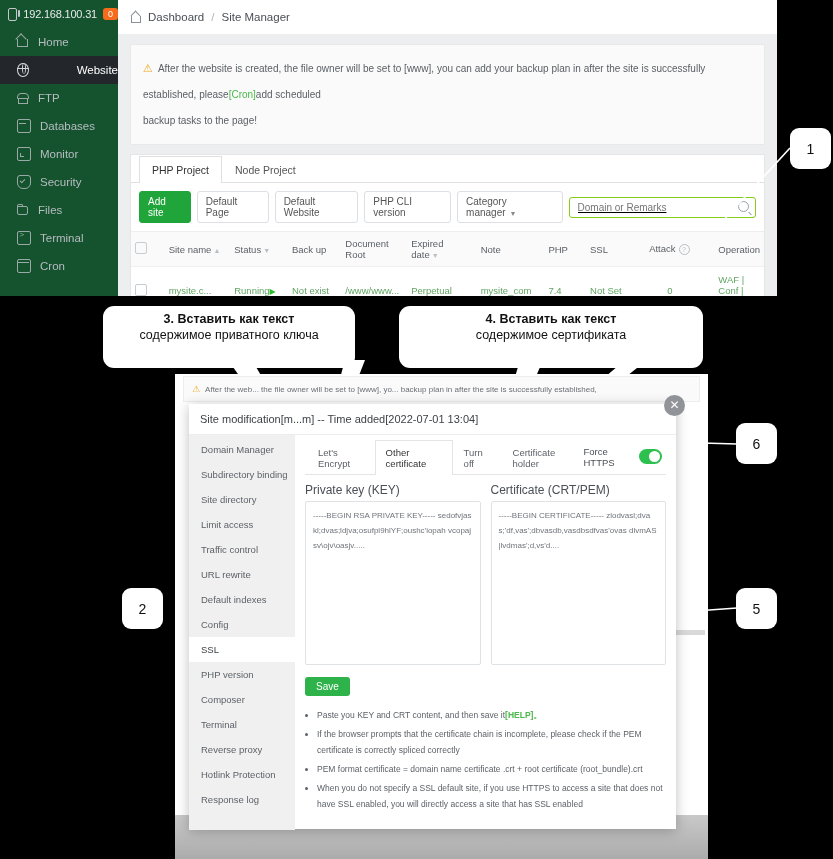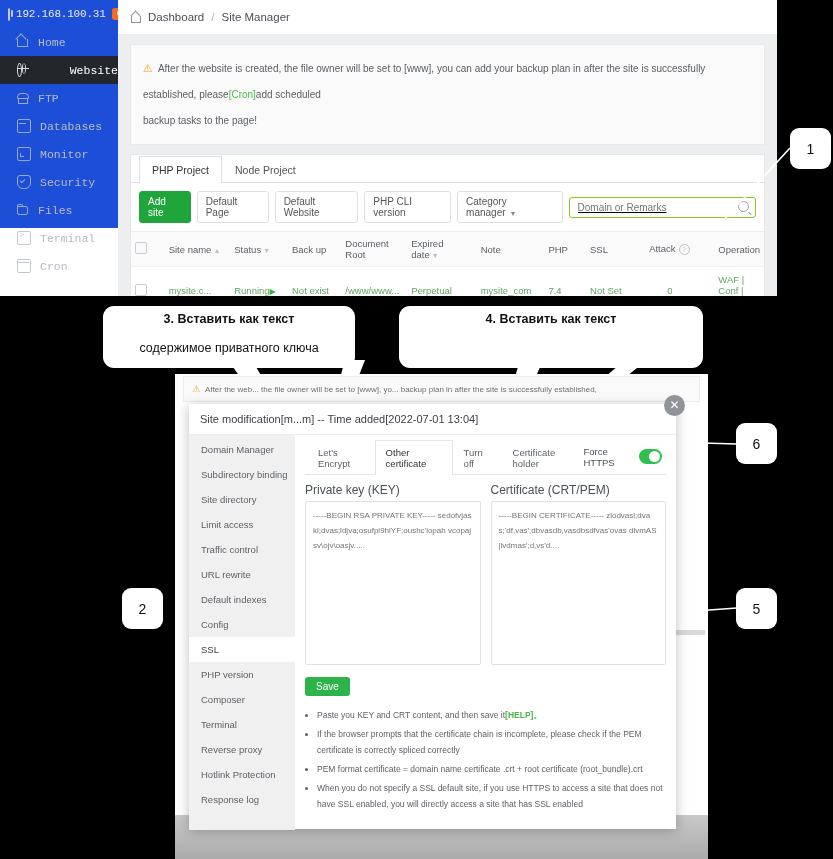--- a/index.html
+++ b/index.html
@@ -2,21 +2,21 @@
 <html><head>
 <meta charset="utf-8">
 <style>
   html,body{margin:0;padding:0;background:#000;}
   body{width:833px;height:859px;position:relative;overflow:hidden;
        font-family:"Liberation Sans","DejaVu Sans",sans-serif;}
   .abs{position:absolute;}
 
   
   #top-panel{left:0;top:0;width:777px;height:296px;background:#fff;overflow:hidden;}
-  #top-sidebar{position:absolute;left:0;top:0;width:118px;height:228px;background:#1d4ed8;font-family:Liberation Mono, monospace;}
+  #top-sidebar{position:absolute;left:0;top:0;width:118px;height:296px;background:#14532d;}
   #ip-bar{height:28px;display:flex;align-items:center;padding-left:8px;gap:6px;}
   #ip-bar .mon{width:14px;height:11px;border:1.5px solid #c2c7cd;border-radius:2px;position:relative;}
   #ip-bar .mon:after{content:"";position:absolute;right:-4px;top:1px;width:2px;height:7px;background:#c2c7cd;border-radius:1px;}
   #ip-text{color:#e8eaed;font-size:11px;letter-spacing:-.2px;}
   #ip-badge{background:#f76b1c;color:#fff;font-size:9px;border-radius:3px;padding:1px 5px;}
   .nav-item{height:28px;display:flex;align-items:center;gap:9px;padding-left:17px;color:#b7bcc3;font-size:11.5px;}
   .nav-item.active{background:#23262b;color:#fff;gap:48px;}
   .nav-ic{width:12px;height:12px;display:inline-block;position:relative;opacity:.82;}
   .ic-home:before{content:"";position:absolute;left:0;top:3px;width:9px;height:7px;border:1.3px solid currentColor;border-top:none;}
   .ic-home:after{content:"";position:absolute;left:0px;top:-1px;width:7px;height:7px;border-left:1.3px solid currentColor;border-top:1.3px solid currentColor;transform:rotate(45deg);}
@@ -70,21 +70,21 @@
   .sortic{color:#b9bec4;font-size:7px;margin-left:2px;}
   .qmark{display:inline-block;width:9px;height:9px;border:1px solid #b9bec4;border-radius:50%;color:#b9bec4;font-size:7px;line-height:9px;text-align:center;margin-left:3px;}
   .orange{color:#e8a33d;}
   .play{color:#2eb82e;font-size:8px;}
   .dark{color:#555;}
 
   
   .bubble{position:absolute;background:#fff;border-radius:10px;text-align:center;
           box-shadow:0 0 0 1px #fff;}
   .bubble .b1{font-weight:bold;font-size:12.5px;color:#111;display:block;}
-  .bubble .b2{font-size:12.5px;color:#111;display:block;margin-top:15px;}
+  .bubble .b2{font-size:12.5px;color:#111;display:block;margin-top:2px;}
 
   
   .numbadge{position:absolute;width:41px;height:41px;background:#fff;border-radius:9px;
             display:flex;align-items:center;justify-content:center;font-size:14px;color:#111;}
 
   
   #bot-panel{left:175px;top:374px;width:533px;height:485px;overflow:hidden;background:#b0b0b0;}
   #bot-bg{position:absolute;left:0;top:0;width:533px;height:485px;background:#fff;}
   #bg-notice{position:absolute;left:8px;top:2px;right:8px;height:24px;background:#fafafa;border:1px solid #ededed;
              font-size:8px;color:#6a6f75;display:flex;align-items:center;padding-left:8px;gap:5px;white-space:nowrap;overflow:hidden;}
@@ -254,20 +254,21 @@
   <polygon points="520,360 543,360 492,480 486,476" fill="#fff"></polygon>
   <polygon points="625,360 647,360 499,478 492,473" fill="#fff"></polygon>
 </svg>
 
 <div class="bubble" style="left:104px;top:307px;width:250px;height:55px;padding-top:5px">
   <span class="b1">3. Вставить как текст</span>
   <span class="b2">содержимое приватного ключа</span>
 </div>
 <div class="bubble" style="left:400px;top:307px;width:302px;height:55px;padding-top:5px">
   <span class="b1">4. Вставить как текст</span>
+  <span class="b2">содержимое сертификата</span>
 </div>
 
 <div class="numbadge" style="left:790px;top:128px">
     <span>1</span>
   </div>
 <div class="numbadge" style="left:122px;top:588px">
     <span>2</span>
   </div>
 <div class="numbadge" style="left:736px;top:588px">
     <span>5</span>

